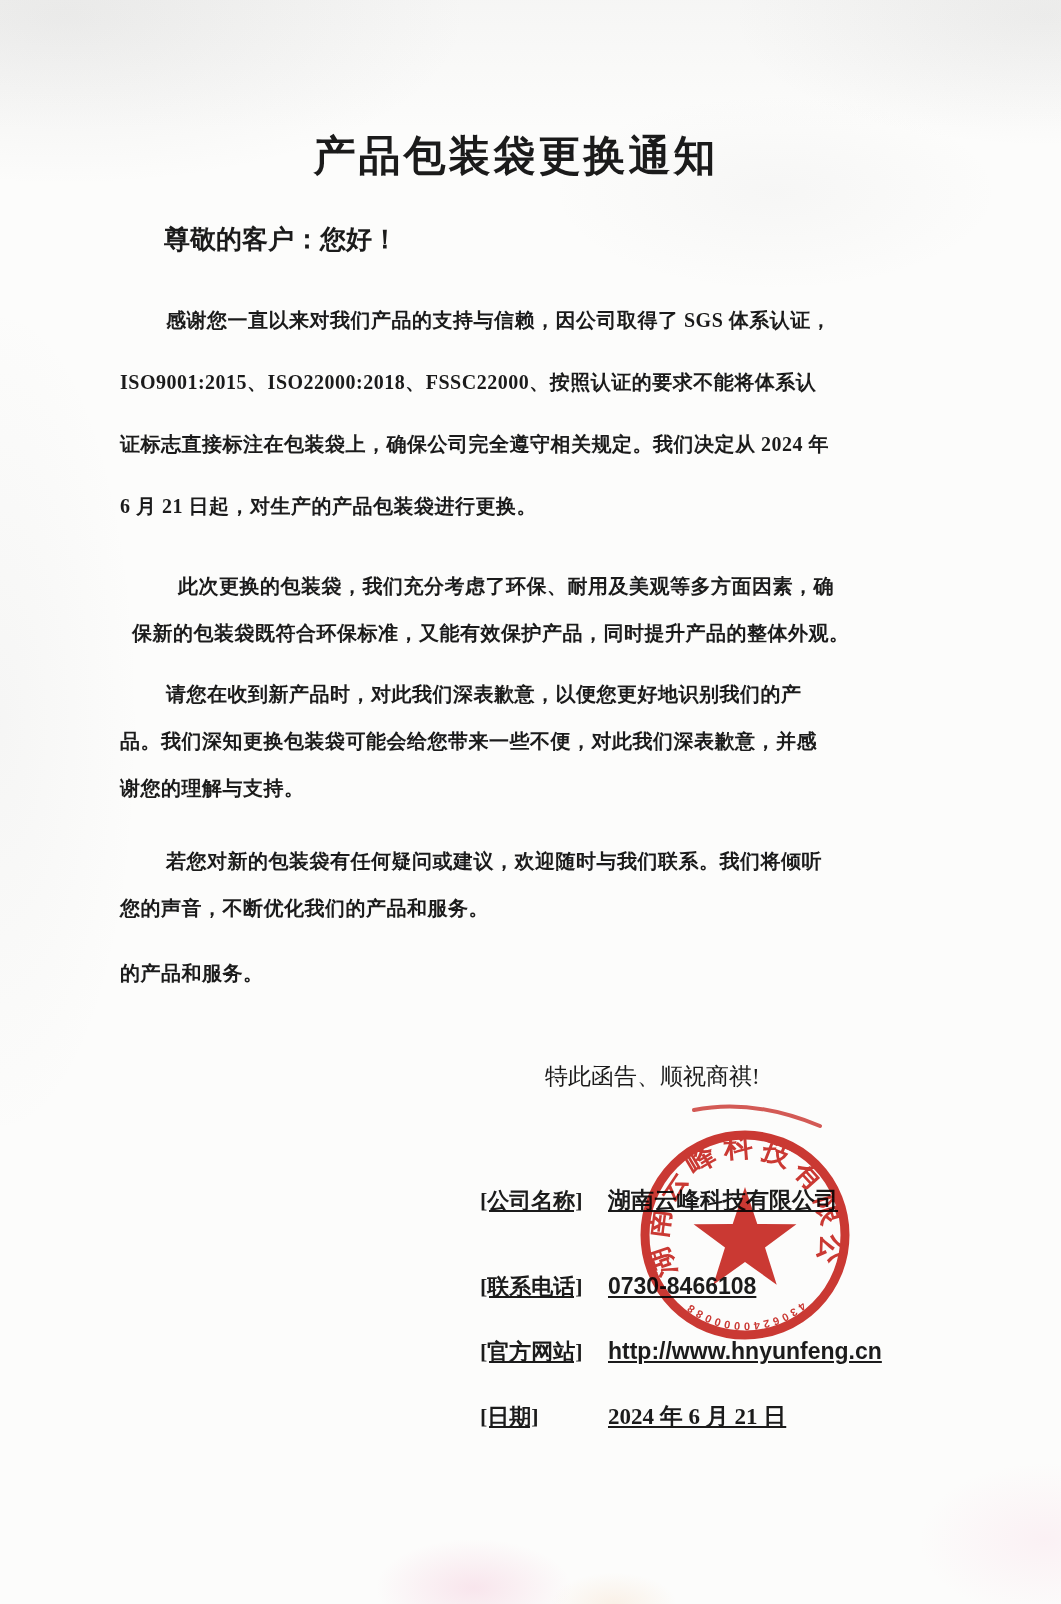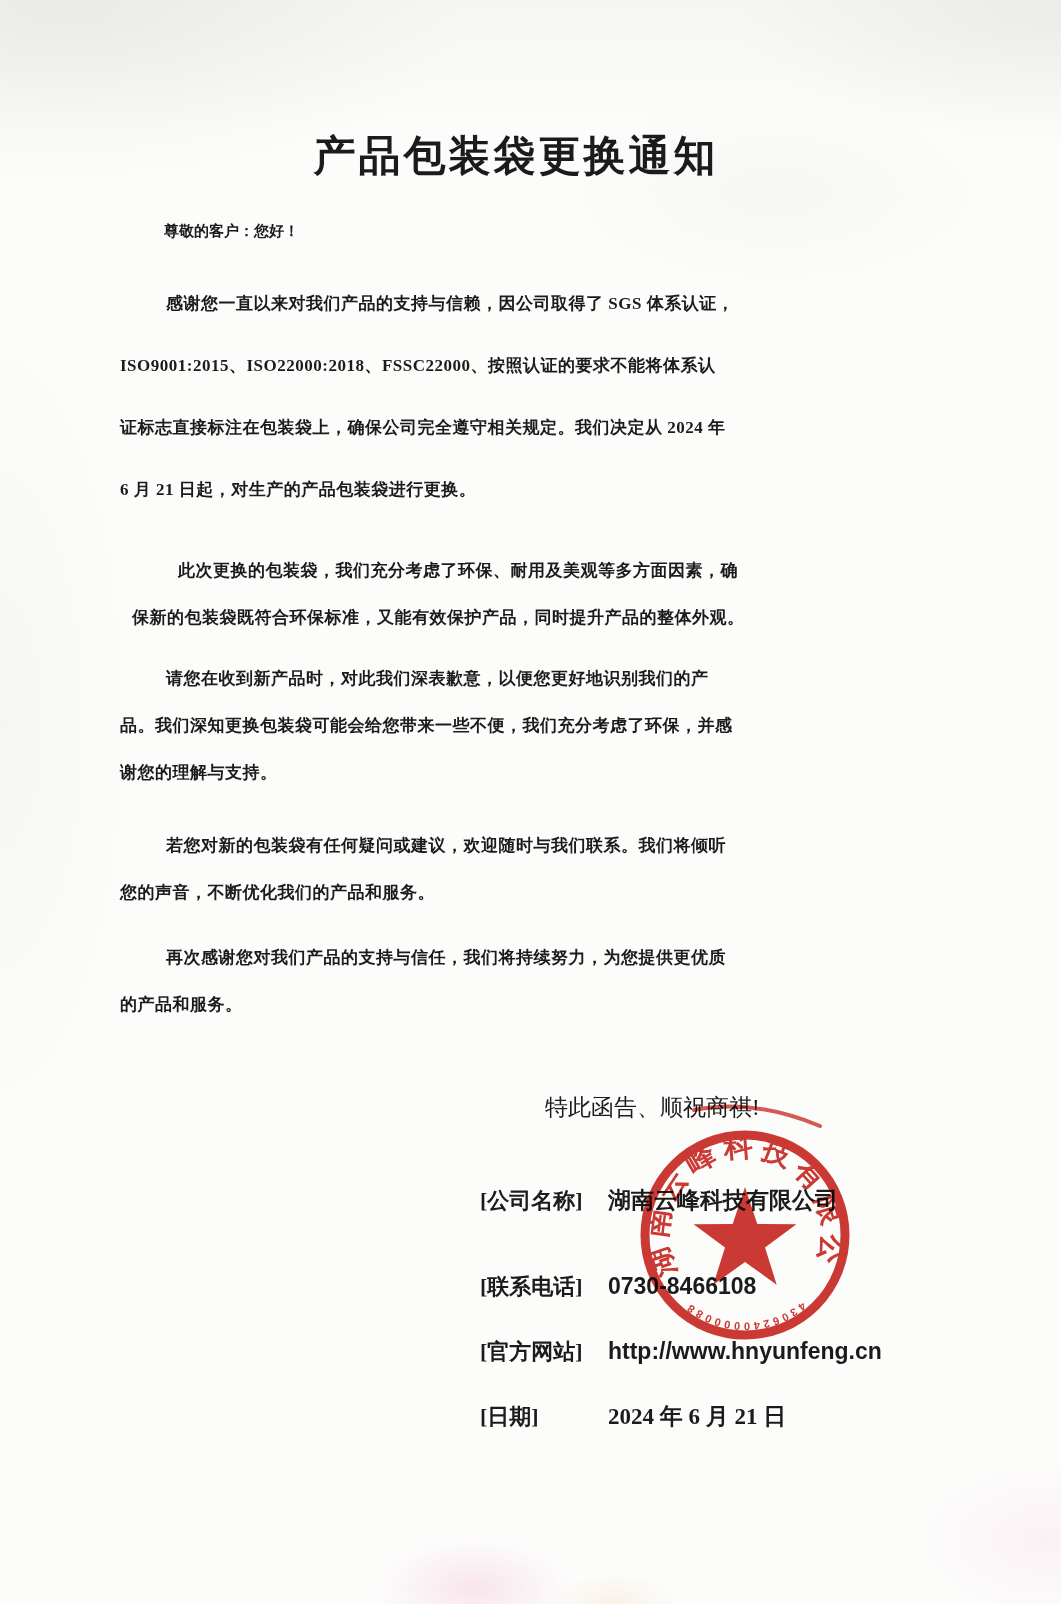--- a/index.html
+++ b/index.html
@@ -28,27 +28,27 @@
     text-align:center;
     font-size:42px;
     font-weight:bold;
     letter-spacing:3px;
     line-height:1.1;
     white-space:nowrap;
   }
   .salutation{
     margin-top:43px;
     margin-left:44px;
-    font-size:15px;
+    font-size:26px;
     font-weight:bold;
     white-space:nowrap;
   }
   .para{margin:0;}
   .para .line{
-    font-size:17px;
+    font-size:20px;
     font-weight:bold;
     white-space:nowrap;
     letter-spacing:0.5px;
   }
   .p1{margin-top:32px;}
   .p1 .line{line-height:62px;}
   .p2{margin-top:26px;margin-left:12px;}
   .p3{margin-top:14px;}
   .p4{margin-top:26px;}
   .p5{margin-top:18px;}
@@ -63,20 +63,21 @@
   }
   .signature{
     position:absolute;
     left:480px;top:1185px;
     width:470px;
   }
   .sig-row{
     position:absolute;left:0;
     display:flex;align-items:baseline;
     white-space:nowrap;
+    text-decoration:underline;
   }
   .sig-row .lbl{
     display:inline-block;
     width:128px;
     font-size:22px;
     font-weight:bold;
     font-family:"Liberation Serif","DejaVu Serif",serif;
   }
   .sig-row .val{
     font-size:23px;
@@ -120,31 +121,30 @@
       <div class="line">6 月 21 日起，对生产的产品包装袋进行更换。</div>
     </div>
 
     <div class="para p2">
       <div class="line indent">此次更换的包装袋，我们充分考虑了环保、耐用及美观等多方面因素，确</div>
       <div class="line">保新的包装袋既符合环保标准，又能有效保护产品，同时提升产品的整体外观。</div>
     </div>
 
     <div class="para p3">
       <div class="line indent">请您在收到新产品时，对此我们深表歉意，以便您更好地识别我们的产</div>
-      <div class="line">品。我们深知更换包装袋可能会给您带来一些不便，我们充分考虑了环保，并感</div>
+      <div class="line">品。我们深知更换包装袋可能会给您带来一些不便，对此我们深表歉意，并感</div>
       <div class="line">谢您的理解与支持。</div>
     </div>
 
     <div class="para p4">
       <div class="line indent">若您对新的包装袋有任何疑问或建议，欢迎随时与我们联系。我们将倾听</div>
       <div class="line">您的声音，不断优化我们的产品和服务。</div>
     </div>
 
     <div class="para p5">
-      <div class="line indent">再次感谢您对我们产品的支持与信任，我们将持续努力，为您提供更优质</div>
       <div class="line">的产品和服务。</div>
     </div>
 
     <div class="closing">特此函告、顺祝商祺!</div>
   </div>
 
   <div class="signature">
     <div class="sig-row row-company">
       <span class="lbl">[公司名称]</span>
       <span class="val val-cn">湖南云峰科技有限公司</span>

